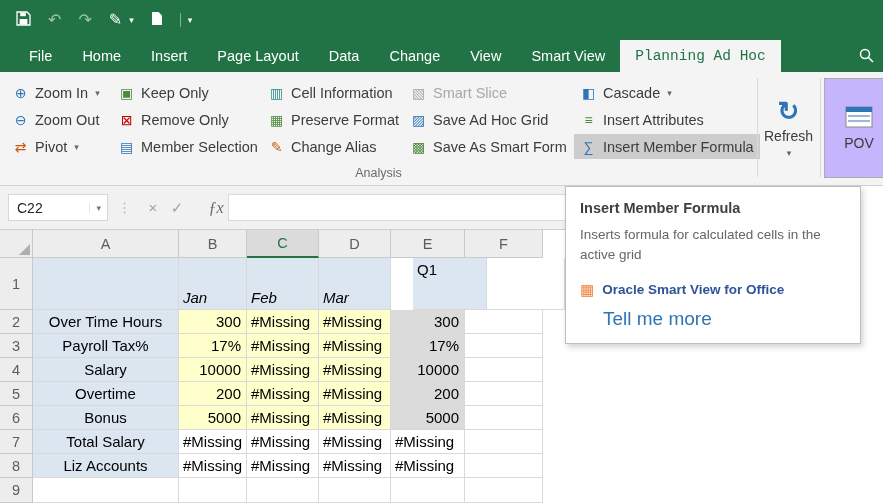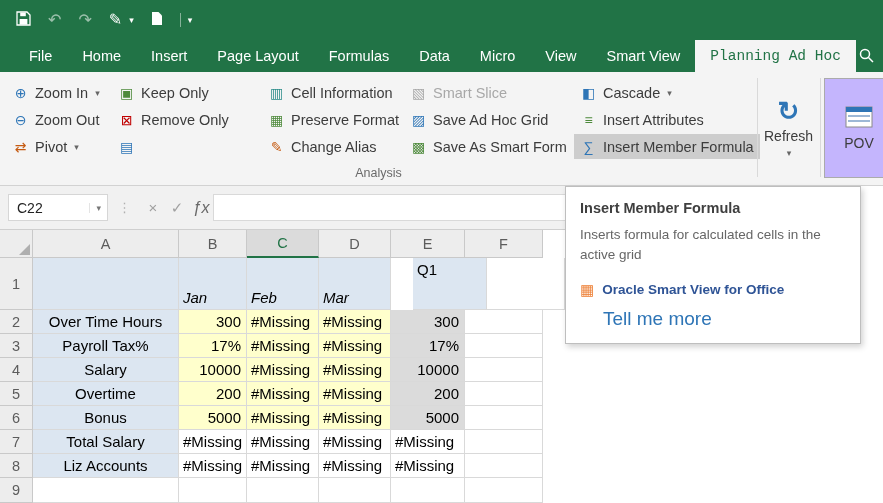--- a/index.html
+++ b/index.html
@@ -47,21 +47,21 @@
   .pov-btn { left:824px; width:70px; background:#c4b5fd; border:1px solid #ABABAB; }
 
   
   .fbar { position:absolute; top:186px; left:0; width:720px; height:44px;
     background:#F1F1F1; border-bottom:1px solid #CFCFCF; display:flex; align-items:center; padding-left:8px; }
   .namebox { width:100px; height:27px; background:#fff; border:1px solid #D6D6D6;
     display:flex; align-items:center; font-size:14px; color:#222; padding-left:8px; }
   .namebox .nb-dd { margin-left:auto; padding:0 6px; font-size:9px; color:#777; border-left:1px solid #E4E4E4; }
   .fdots { margin:0 10px; color:#B0B0B0; font-size:13px; }
   .fbtn { width:24px; text-align:center; font-size:15px; color:#A0A0A0; }
-  .fbtn.fx { font-family:Liberation Sans, sans-serif; font-style:italic; color:#696969; font-size:16px; }
+  .fbtn.fx { font-family:Liberation Serif, serif; font-style:italic; color:#696969; font-size:16px;margin-left:15px; }
   .finput { flex:1; height:27px; background:#fff; border:1px solid #D9D9D9; margin-right:0; }
 
   
   .grid { position:absolute; top:230px; left:0; width:883px; bottom:0; background:#fff; }
   .g-row { display:flex; }
   .gc { border-right:1px solid #D9D9D9; border-bottom:1px solid #D9D9D9;
     display:flex; align-items:center; font-size:15px; color:#000; overflow:hidden; }
   .g-head { height:28px; }
   .ch, .rh { background:#EDEDED; color:#5C5C5C; justify-content:center; font-size:14.5px;
     border-right:1px solid #C9C9C9; border-bottom:1px solid #C9C9C9; }
@@ -117,23 +117,22 @@
     <span class="qsep"></span>
     <span class="qico qdd">▾</span>
     <div class="win-title">New Micro</div>
   </div>
 
   <div class="tabrow">
     <div class="tab">File</div>
     <div class="tab">Home</div>
     <div class="tab">Insert</div>
     <div class="tab">Page Layout</div>
-    <div class="tab">Formulas</div>
     <div class="tab">Data</div>
-    <div class="tab">Micro</div>
+    <div class="tab">Change</div>
     <div class="tab">View</div>
     <div class="tab">Smart View</div>
     <div class="tab active">Planning Ad Hoc</div>
     <span class="tab-right-ico">
       <svg width="17" height="17" viewBox="0 0 17 17">
           <circle cx="7" cy="7" r="4.5" fill="none" stroke="#fff" stroke-width="1.5"></circle>
           <line x1="10.5" y1="10.5" x2="15" y2="15" stroke="#fff" stroke-width="1.5"></line>
         </svg>
     </span>
   </div>
@@ -160,20 +159,21 @@
       <div class="rbtn">
         <span class="ric ic-green">▣</span>
         <span>Keep Only</span>
       </div>
       <div class="rbtn">
         <span class="ric ic-red">⊠</span>
         <span>Remove Only</span>
       </div>
       <div class="rbtn">
         <span class="ric ic-blue">▤</span>
+        <span>Member Selection</span>
       </div>
     </div>
 
     <div class="rcol rcol3">
       <div class="rbtn">
         <span class="ric ic-teal">▥</span>
         <span>Cell Information</span>
       </div>
       <div class="rbtn">
         <span class="ric ic-green">▦</span>

